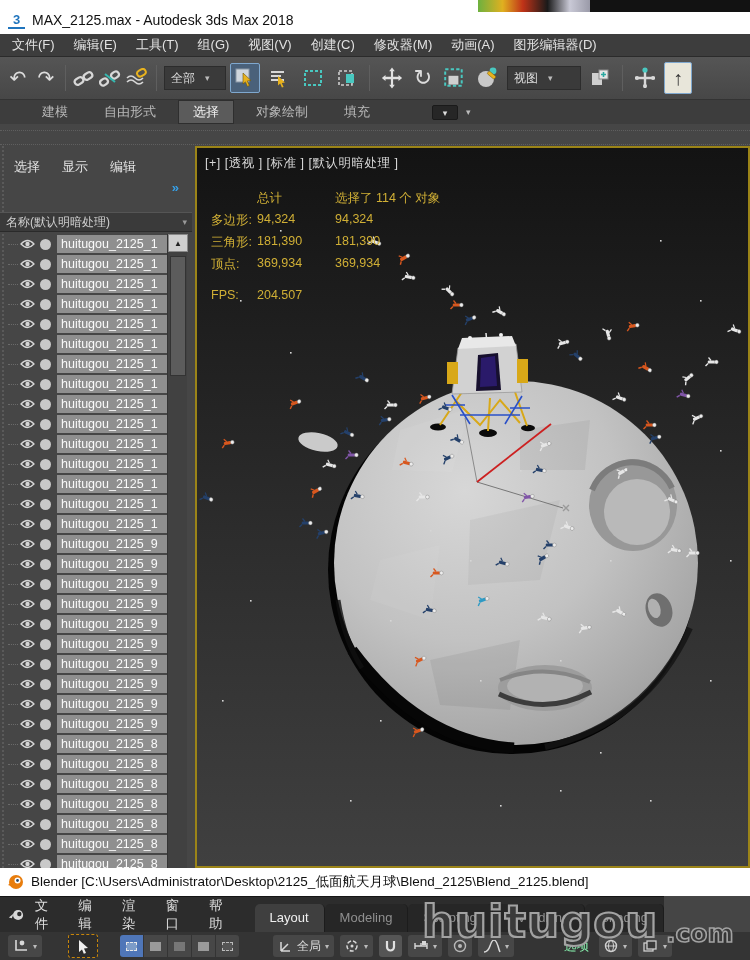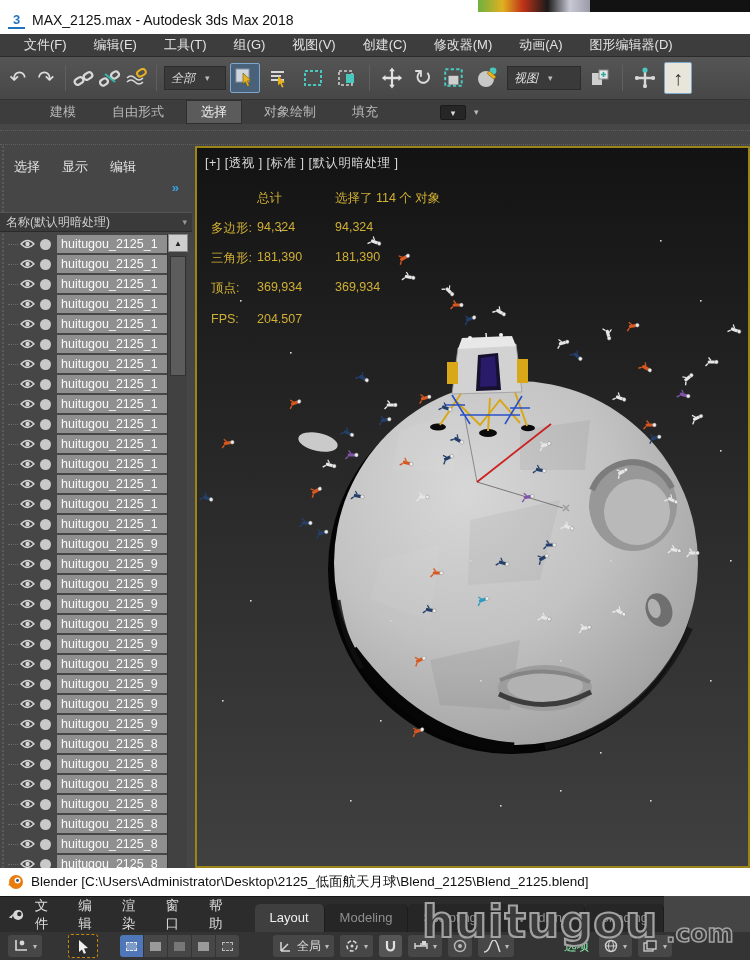--- a/index.html
+++ b/index.html
@@ -12,39 +12,39 @@
   .frag-color { position:absolute; left:478px; top:0; width:112px; height:12px;
     background:linear-gradient(90deg,#6db13f 0%,#e0b020 22%,#c03318 40%,#1a1a1a 62%,#c9c9d6 82%,#9a9aa8 100%); }
   .frag-dark { position:absolute; left:590px; top:0; width:160px; height:12px; background:#121212; }
   .max-appicon { position:absolute; left:8px; top:12px; width:17px; height:17px; background:#fff;
     color:#1f74bd; font-weight:bold; font-size:13px; text-align:center; line-height:15px;
     border-bottom:2px solid #1f74bd; }
   .max-title { position:absolute; left:32px; top:12px; font-size:14px; color:#111; }
 
   
   .max-menubar { position:absolute; left:0; top:34px; width:750px; height:23px; background:#3d3d3d;
-    border-bottom:1px solid #2b2b2b; display:flex; align-items:center; padding-left:24px; gap:27px; }
+    border-bottom:1px solid #2b2b2b; display:flex; align-items:center; padding-left:12px; gap:19px; }
   .max-menubar span { color:#e2e2e2; font-size:13px; white-space:nowrap; }
 
   
   .max-toolbar { position:absolute; left:0; top:57px; width:750px; height:43px;
     background:linear-gradient(#555,#474747); border-bottom:1px solid #333;
     display:flex; align-items:center; padding-left:6px; gap:4px; }
   .tglyph { color:#dcdcdc; font-size:20px; line-height:20px; width:24px; text-align:center; }
   .tsep { width:1px; height:26px; background:#2f2f2f; border-right:1px solid #5f5f5f; margin:0 3px; }
   .tbox { height:24px; background:#3a3a3a; border:1px solid #2c2c2c; color:#ddd; font-size:12px;
-    display:flex; align-items:center; padding:0 6px; gap:10px;font-style:italic; }
+    display:flex; align-items:center; padding:0 6px; gap:10px; }
   .tbox .chev { font-size:9px; color:#bbb; }
   .tbtn { width:30px; height:30px; display:flex; align-items:center; justify-content:center; border-radius:2px; }
   .tbtn.hl { background:#4a617a; border:1px solid #7fa8cf; }
   .ticon { display:block; }
 
   
   .ribbon-tabs { position:absolute; left:0; top:100px; width:750px; height:24px; background:#3d3d3d;
-    display:flex; align-items:center; padding-left:36px; gap:8px; }
+    display:flex; align-items:center; padding-left:28px; gap:8px; }
   .rtab { color:#b9b9b9; font-size:13px; padding:2px 14px; }
   .rtab.active { background:#5b5b5b; color:#f2f2f2; border:1px solid #2e2e2e; }
   .rdrop { width:26px; height:15px; background:#262626; border:1px solid #1a1a1a; color:#ddd;
     font-size:9px; text-align:center; line-height:14px; border-radius:2px; margin-left:40px; }
   .rdrop2 { color:#bbb; font-size:9px; }
 
   .ribbon-strip { position:absolute; left:0; top:124px; width:750px; height:22px; background:#464646; }
   .dotline { position:absolute; left:0; width:750px; height:0; border-top:1px dotted #5f5f5f; }
 
   
@@ -70,21 +70,21 @@
   .vscroll { position:absolute; left:167px; top:88px; width:20px; height:634px; background:#414141; border-left:1px solid #333; }
   .vscroll .up { width:20px; height:18px; background:#cfcfcf; color:#222; font-size:8px; text-align:center;
     line-height:18px; border:1px solid #888; }
   .vscroll .thumb { position:absolute; left:2px; top:22px; width:16px; height:120px; background:#5c5c5c; border:1px solid #333; }
 
   
   .viewport { position:absolute; left:195px; top:0; width:555px; height:722px; border:2px solid #9b8418; background:#141414; }
   .viewport svg.scene { position:absolute; left:0; top:0; }
   .vp-header { position:absolute; left:8px; top:7px; color:#d8d8d8; font-size:12.5px; letter-spacing:.5px; }
   .vp-stats { position:absolute; left:14px; top:42px; color:#d0af35; font-size:12.5px; }
-  .vp-stats .grid { display:grid; grid-template-columns:46px 78px auto; row-gap:13px; }
+  .vp-stats .grid { display:grid; grid-template-columns:46px 78px auto; row-gap:5px; }
   .vp-stats .fps { margin-top:15px; display:grid; grid-template-columns:46px auto; }
 
   
   .bl-titlebar { position:absolute; left:0; top:868px; width:750px; height:28px; background:#ffffff;
     display:flex; align-items:center; padding-left:6px; gap:7px; }
   .bl-titlebar .txt { color:#101010; font-size:13.5px; white-space:nowrap; }
   .bl-topbar { position:absolute; left:0; top:896px; width:664px; height:36px; background:#2c2c2c;
     border-top:1px solid #161616; display:flex; align-items:center; padding-left:8px; }
   .bl-menus { display:flex; gap:24px; margin-left:10px; }
   .bl-menus span { color:#dcdcdc; font-size:13.5px; }

